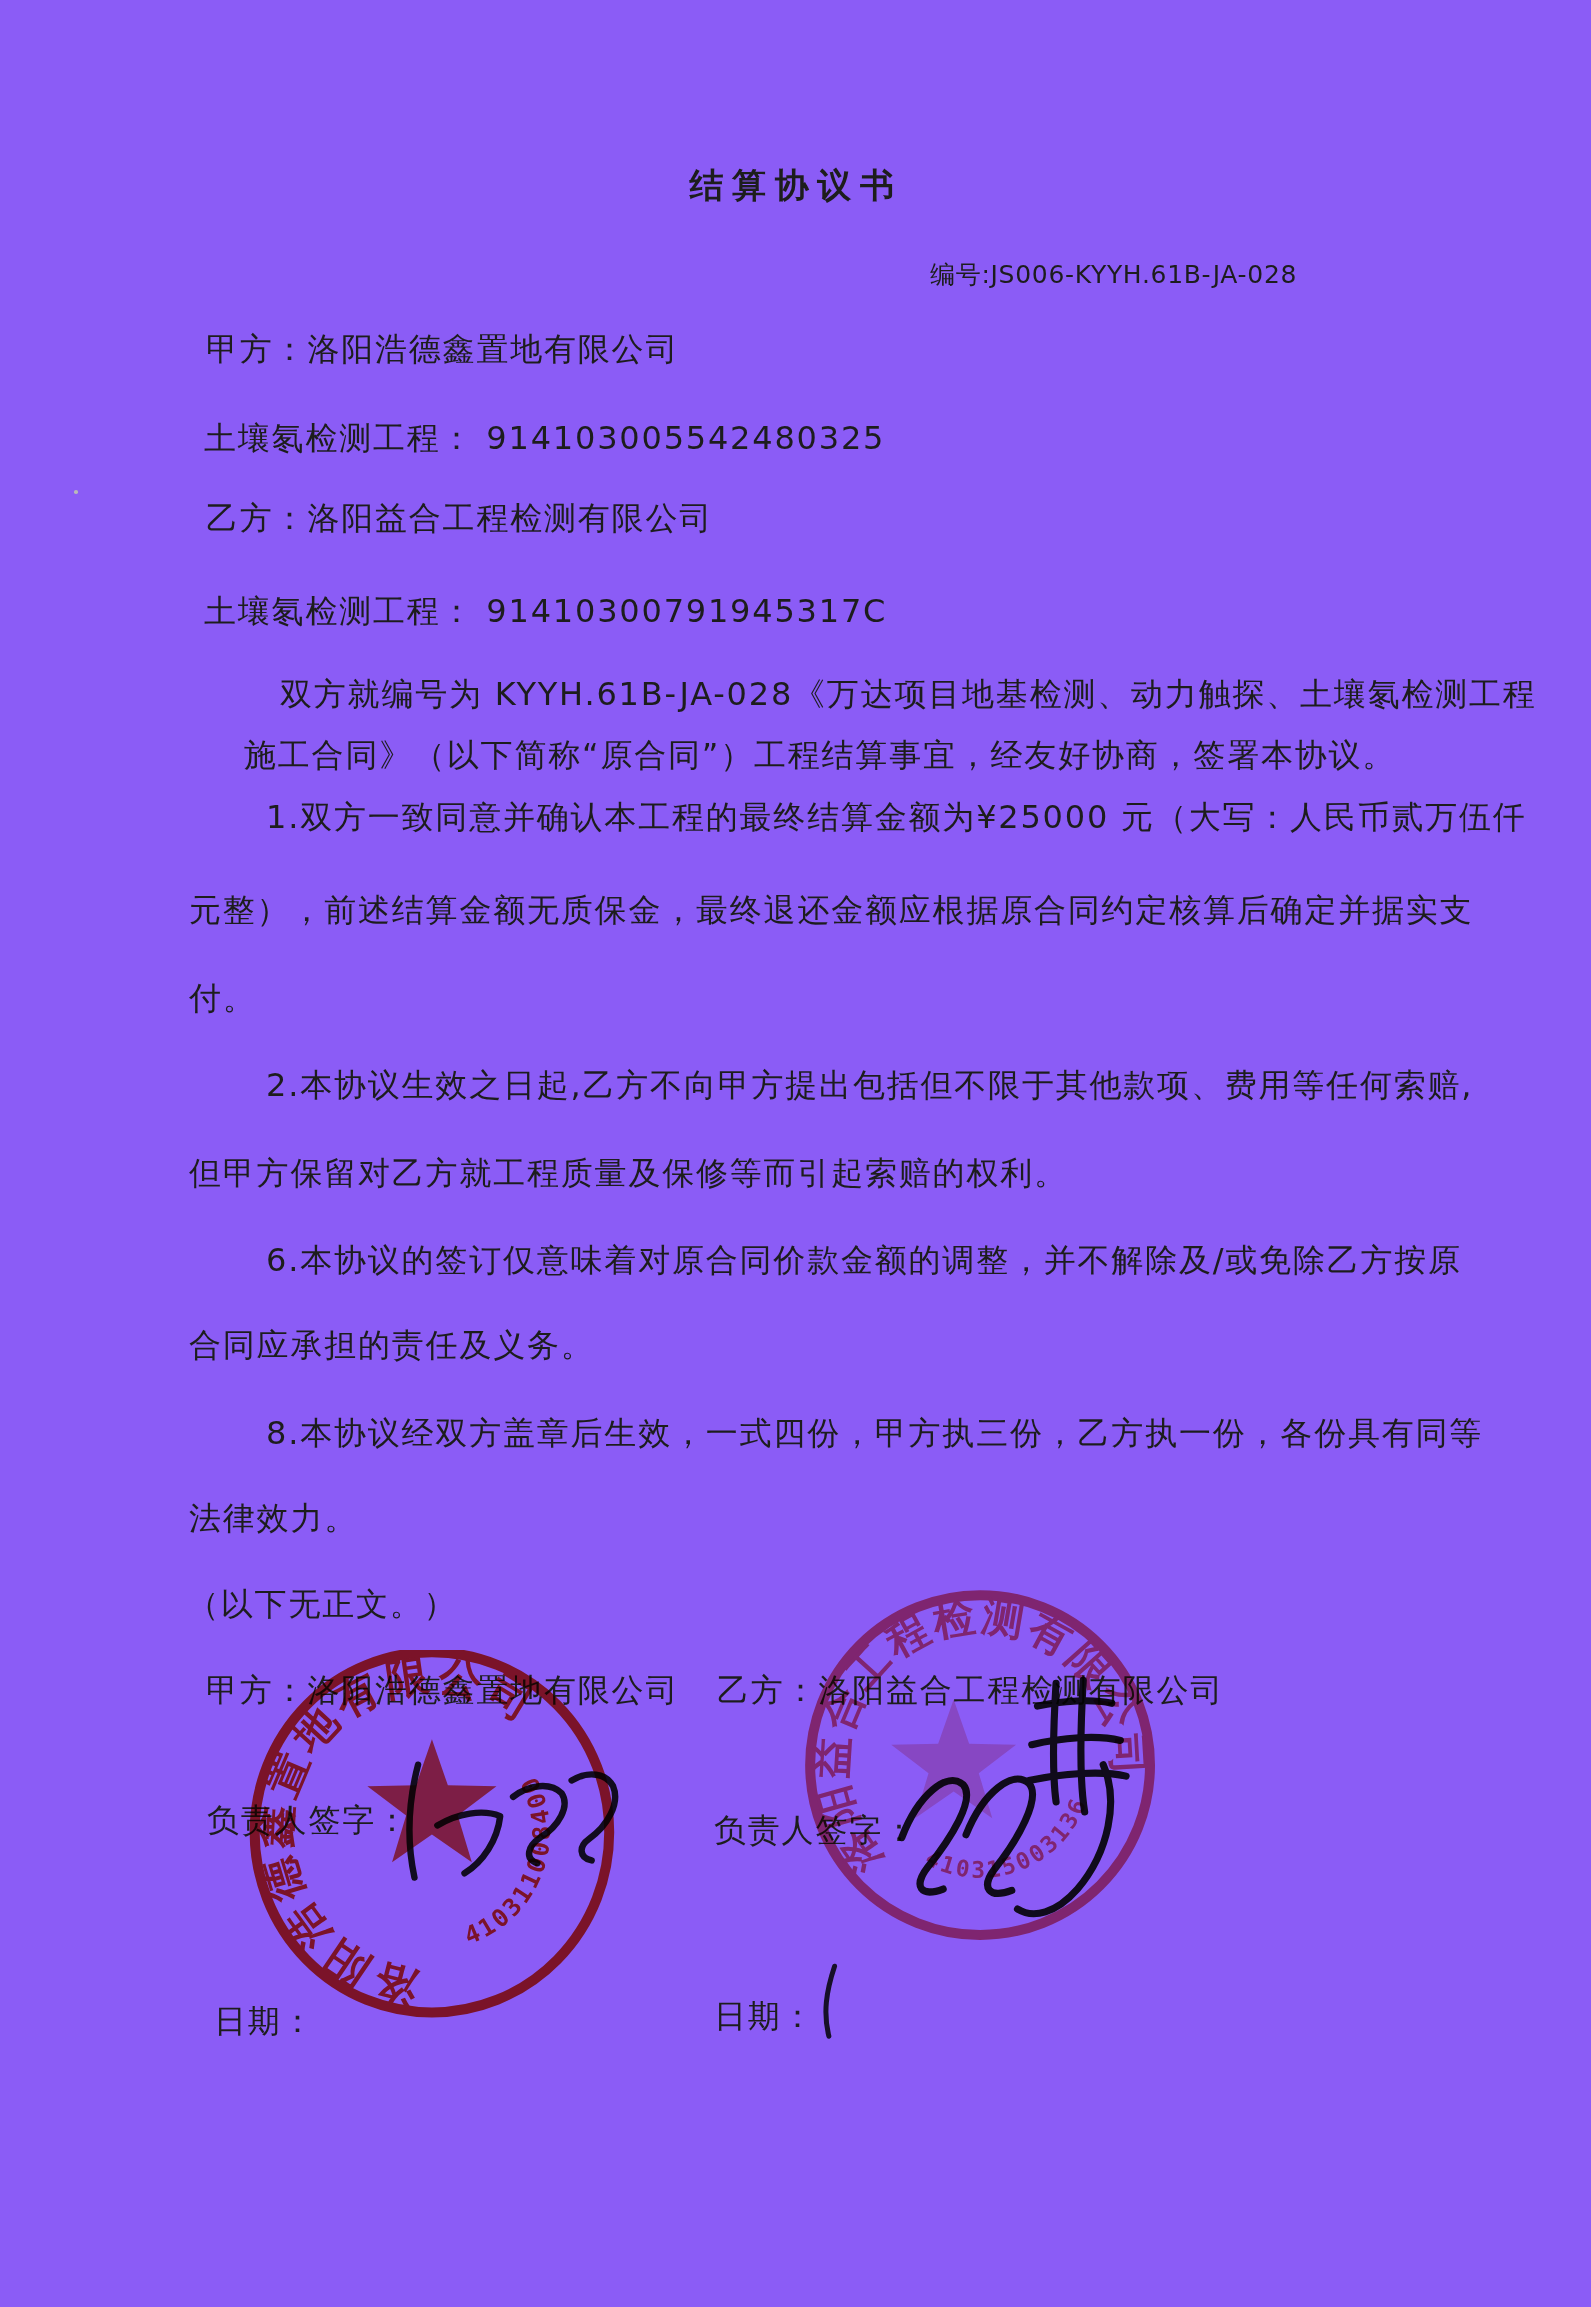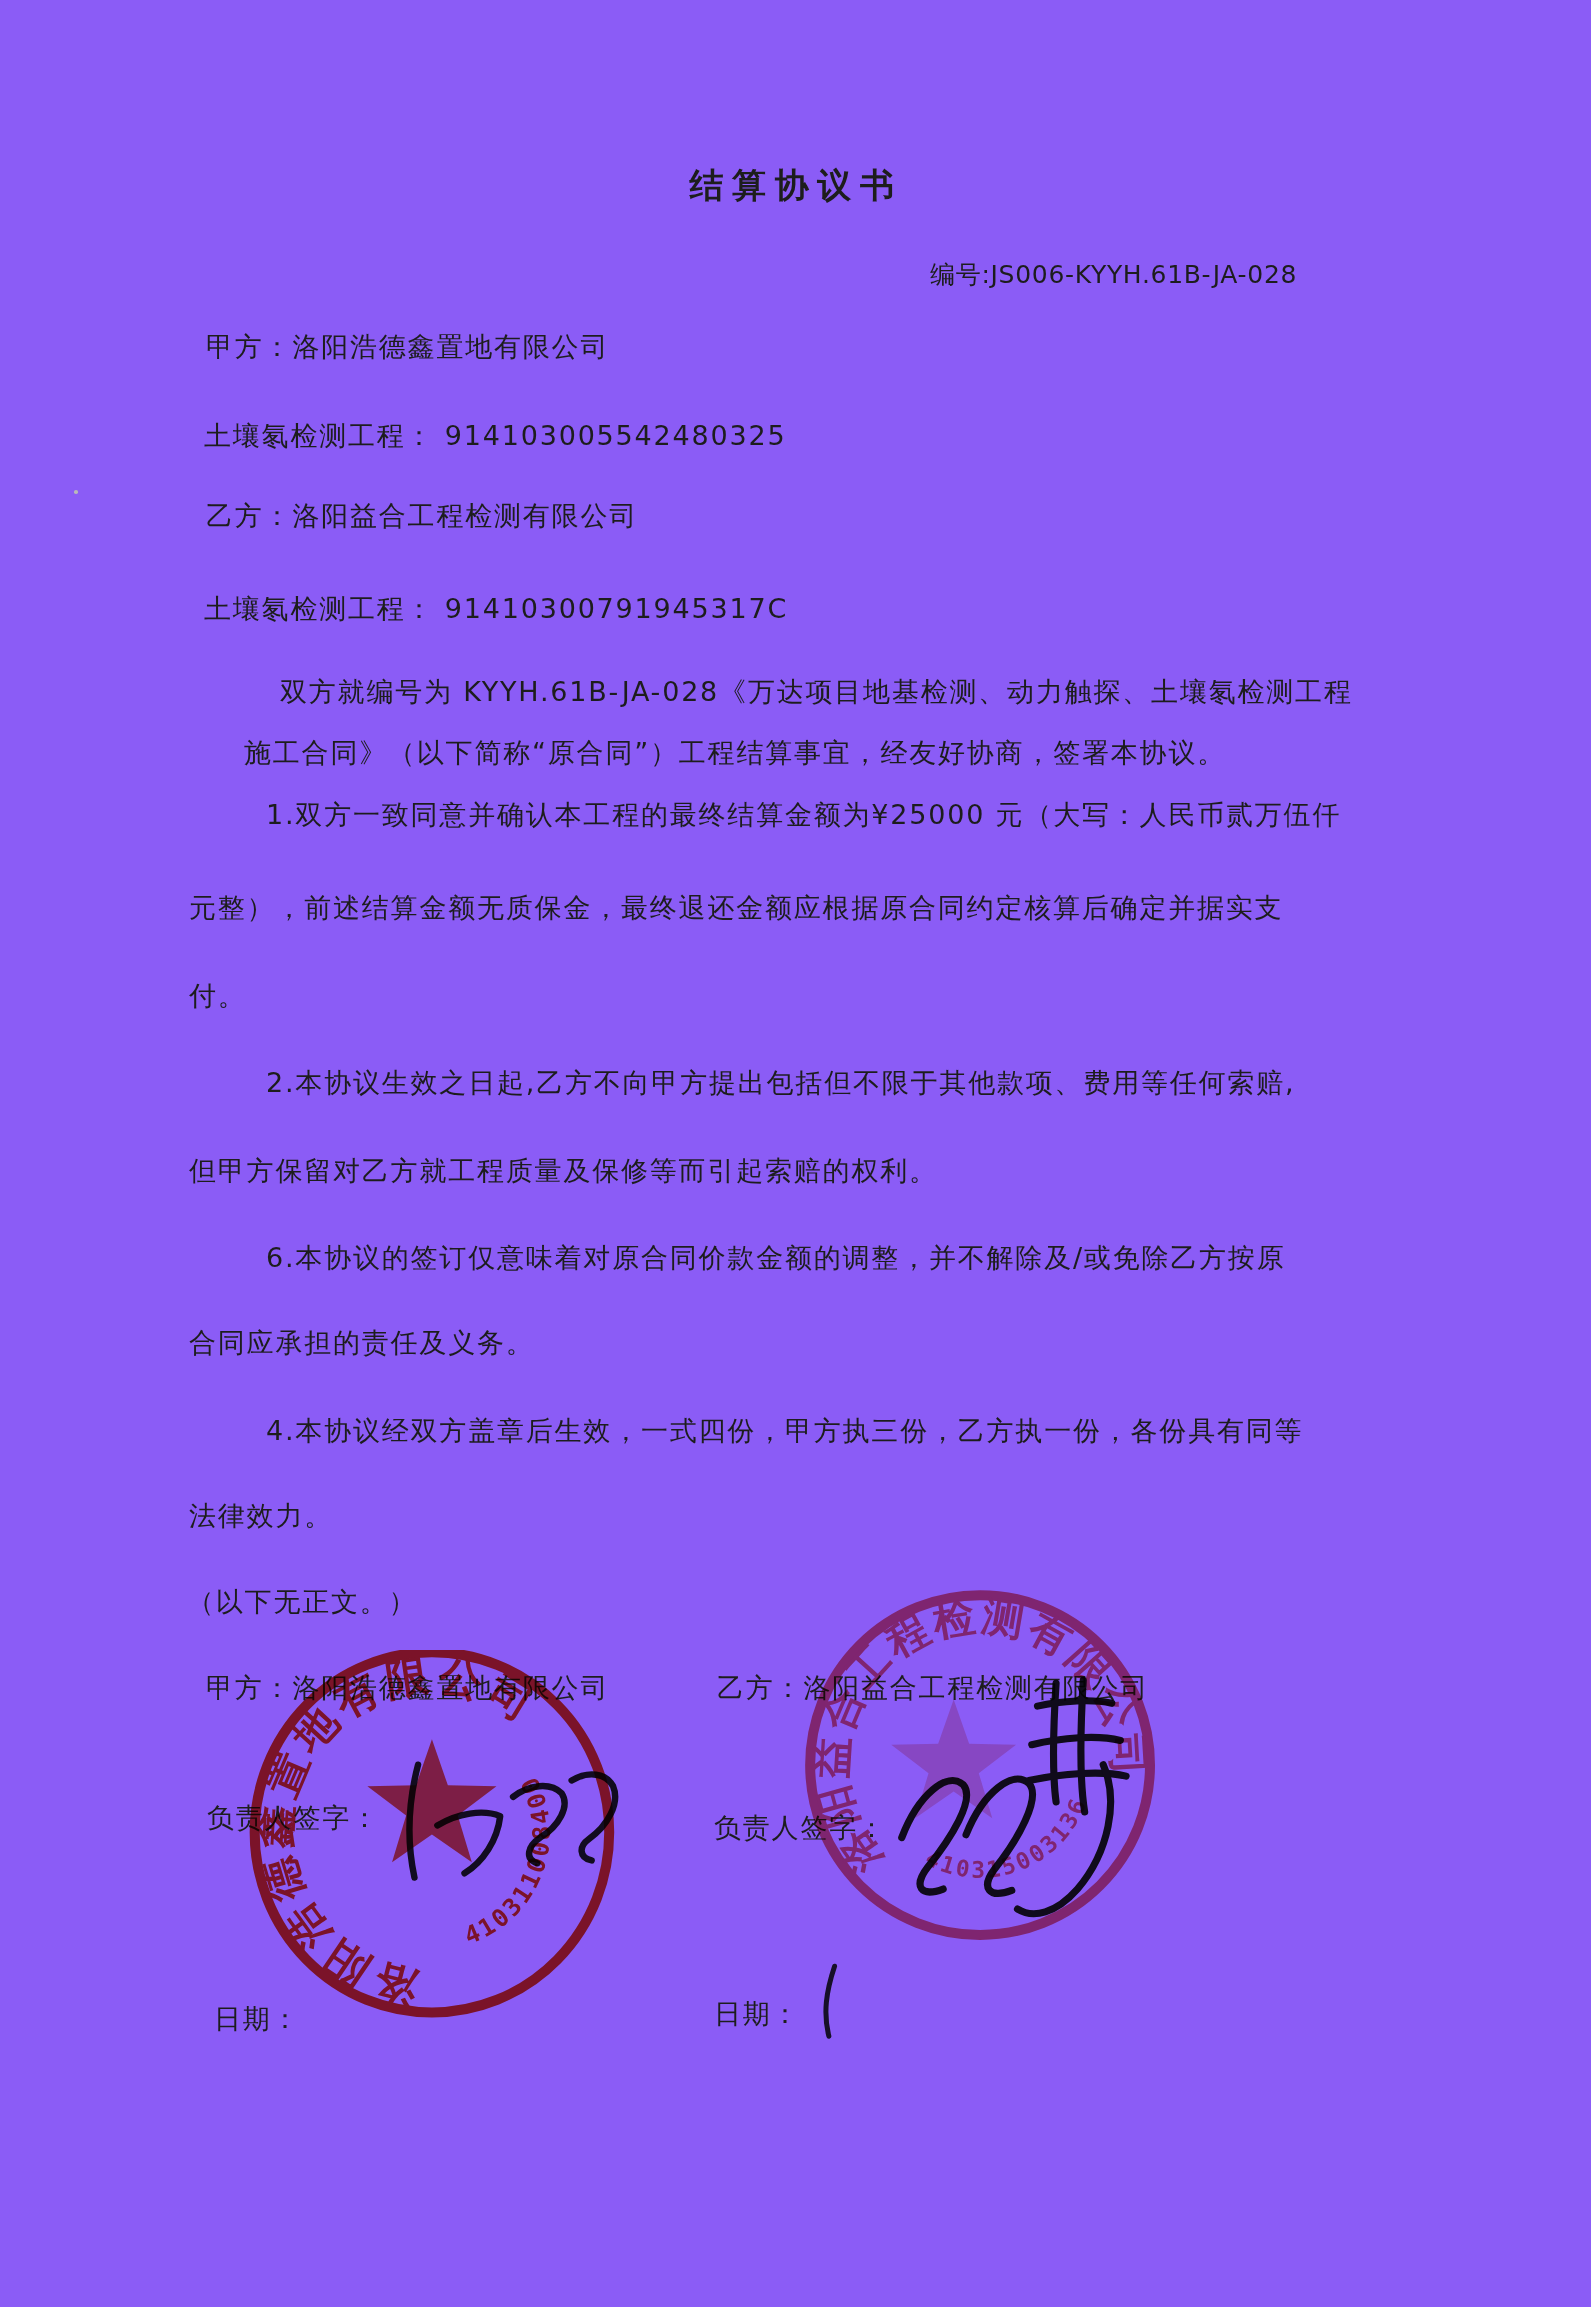--- a/index.html
+++ b/index.html
@@ -1,18 +1,18 @@
 <!DOCTYPE html>
 <html style="font-size:11.4px"><head>
 <meta charset="utf-8">
 <style>
   html,body{margin:0;padding:0;background:#ffffff;}
   .page{position:relative;width:1592px;height:2307px;background:#8b5cf6;overflow:hidden;
         font-family:"DejaVu Sans","Liberation Sans",sans-serif;color:#1c1c1c;}
-  .tl{position:absolute;white-space:nowrap;line-height:1.15;font-size:27px;letter-spacing:1.8px;color:#1d1d1d;}
+  .tl{position:absolute;white-space:nowrap;line-height:1.15;font-size:32px;letter-spacing:1.8px;color:#1d1d1d;}
   .title{font-size:34px;letter-spacing:8.6px;font-weight:600;left:50%;transform:translateX(-50%);}
   .docnum{font-size:25px;letter-spacing:0.7px;}
   .indent{}
   .seal-svg{position:absolute;mix-blend-mode:multiply;pointer-events:none;}
   .ink-svg{position:absolute;left:0;top:0;mix-blend-mode:multiply;pointer-events:none;}
   .speck{position:absolute;width:3.6px;height:3.6px;border-radius:50%;background:#b9b9b9;}
 </style>
 </head>
 <body>
 
@@ -32,21 +32,21 @@
   <div class="tl" style="top:799px;left:266px;">1.双方一致同意并确认本工程的最终结算金额为¥25000 元（大写：人民币贰万伍仟</div>
   <div class="tl" style="top:892px;left:189px;">元整），前述结算金额无质保金，最终退还金额应根据原合同约定核算后确定并据实支</div>
   <div class="tl" style="top:980px;left:189px;">付。</div>
 
   <div class="tl" style="top:1067px;left:266px;">2.本协议生效之日起,乙方不向甲方提出包括但不限于其他款项、费用等任何索赔,</div>
   <div class="tl" style="top:1155px;left:189px;">但甲方保留对乙方就工程质量及保修等而引起索赔的权利。</div>
 
   <div class="tl" style="top:1242px;left:266px;">6.本协议的签订仅意味着对原合同价款金额的调整，并不解除及/或免除乙方按原</div>
   <div class="tl" style="top:1327px;left:189px;">合同应承担的责任及义务。</div>
 
-  <div class="tl" style="top:1415px;left:266px;">4.本协议经双方盖章后生效，一式四份，甲方执三份，乙方执一份，各份具有同等</div>
+  <div class="tl" style="top:1415px;left:266px;">8.本协议经双方盖章后生效，一式四份，甲方执三份，乙方执一份，各份具有同等</div>
   <div class="tl" style="top:1500px;left:189px;">法律效力。</div>
 
   <div class="tl" style="top:1586px;left:187px;">（以下无正文。）</div>
 
   <div class="tl" style="top:1672px;left:206px;">甲方：洛阳浩德鑫置地有限公司</div>
   <div class="tl" style="top:1672px;left:717px;">乙方：洛阳益合工程检测有限公司</div>
 
   <div class="tl" style="top:1802px;left:207px;">负责人签字：</div>
   <div class="tl" style="top:1812px;left:714px;">负责人签字：</div>
 

